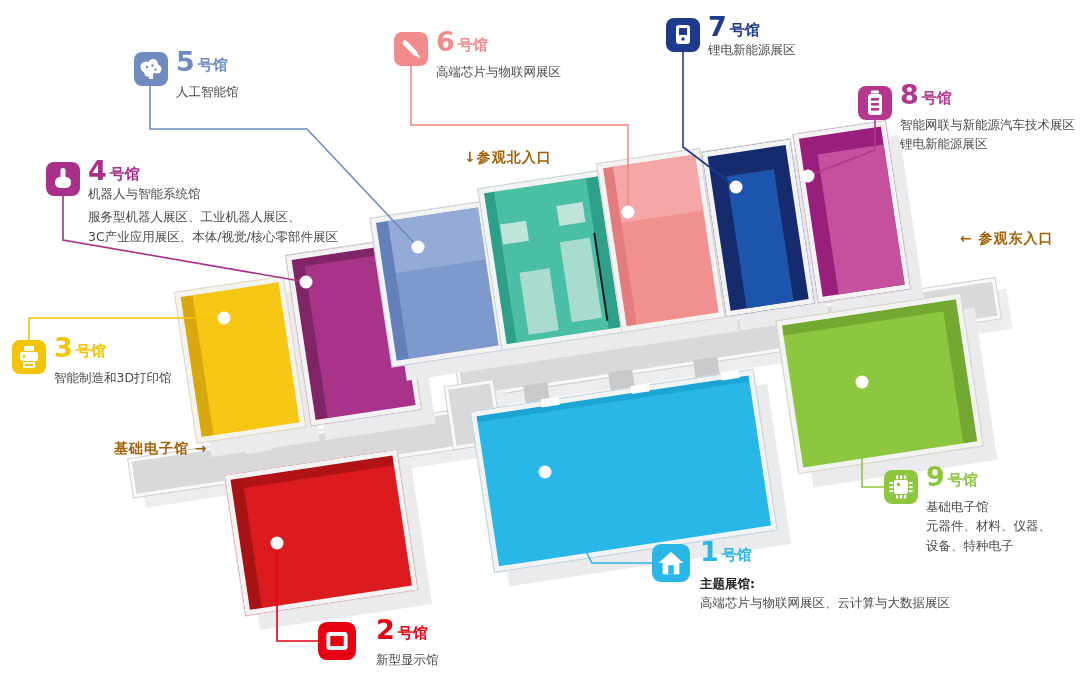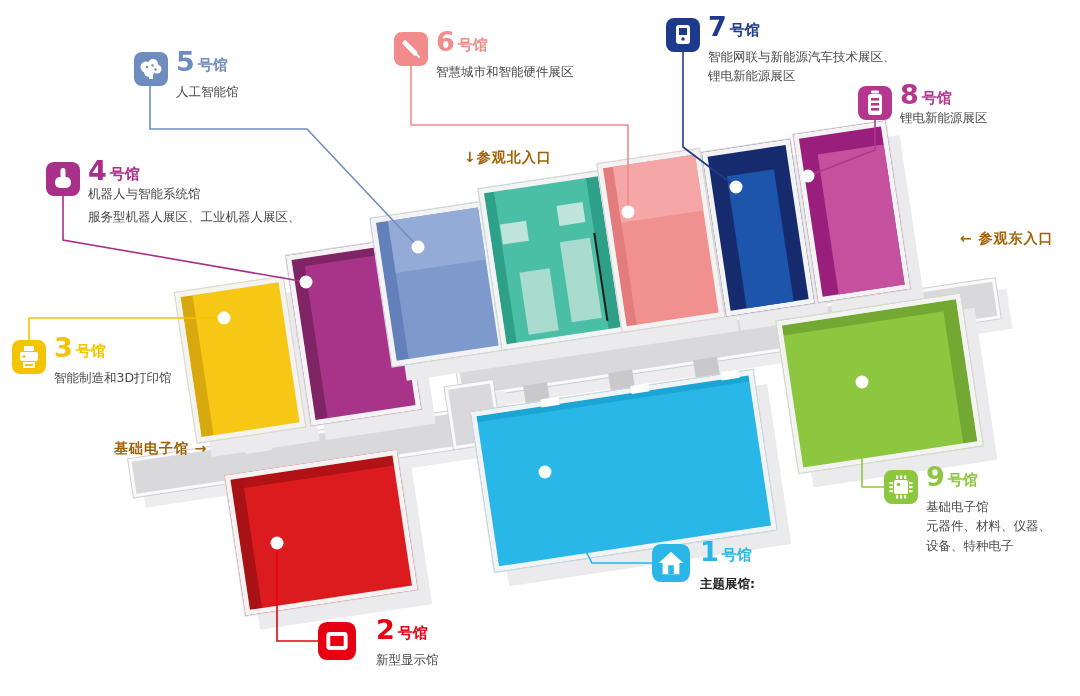--- a/index.html
+++ b/index.html
@@ -116,66 +116,67 @@
 <svg class="hicon" style="left: 394px; top: 32px; --c: #F28B8B;" width="34" height="34" viewBox="0 0 34 34">
   <rect x="0" y="0" width="34" height="34" rx="8" fill="var(--c)"></rect>
   <line x1="11" y1="11" x2="21" y2="21" stroke="#fff" stroke-width="5" stroke-linecap="round"></line>
   <line x1="21.5" y1="21.5" x2="25" y2="25" stroke="#fff" stroke-width="2" stroke-linecap="round"></line>
 </svg>
 <div class="label-block" style="left: 436px; top: 28px; --c: #F28B8B;">
   <div class="htitle">
       <span class="num">6</span>
       <span class="suf">号馆</span>
     </div>
-  <div class="hdesc" style="margin-top:7px;">智慧城市和智能硬件展区</div>
+  <div class="hdesc" style="margin-top:7px;">高端芯片与物联网展区</div>
 </div>
 
 <svg class="hicon" style="left: 666px; top: 18px; --c: #1E3A8C;" width="34" height="34" viewBox="0 0 34 34">
   <rect x="0" y="0" width="34" height="34" rx="8" fill="var(--c)"></rect>
   <rect x="10" y="7" width="14" height="19" rx="3" fill="#fff"></rect>
   <rect x="13" y="10" width="8" height="7" fill="var(--c)"></rect>
   <circle cx="17" cy="21" r="1.7" fill="var(--c)"></circle>
 </svg>
 <div class="label-block" style="left: 708px; top: 13px; --c: #1E3A8C;">
   <div class="htitle">
       <span class="num">7</span>
       <span class="suf">号馆</span>
     </div>
-  <div class="hdesc" style="margin-top:7px;">智能网联与新能源汽车技术展区、</div>
   <div class="hdesc">锂电新能源展区</div>
 </div>
 
 <svg class="hicon" style="left: 858px; top: 86px; --c: #B5368F;" width="34" height="34" viewBox="0 0 34 34">
   <rect x="0" y="0" width="34" height="34" rx="8" fill="var(--c)"></rect>
   <rect x="13" y="4.5" width="8" height="3" rx="1" fill="#fff"></rect>
   <rect x="10" y="8" width="14" height="21" rx="3" fill="#fff"></rect>
   <rect x="13" y="12" width="8" height="2.6" fill="var(--c)"></rect>
   <rect x="13" y="17" width="8" height="2.6" fill="var(--c)"></rect>
   <rect x="13" y="22" width="8" height="2.6" fill="var(--c)"></rect>
 </svg>
 <div class="label-block" style="left: 900px; top: 81px; --c: #B5368F;">
   <div class="htitle">
       <span class="num">8</span>
       <span class="suf">号馆</span>
     </div>
+  <div class="hdesc" style="margin-top:7px;">智能网联与新能源汽车技术展区</div>
   <div class="hdesc">锂电新能源展区</div>
 </div>
 
 <svg class="hicon" style="left: 46px; top: 162px; --c: #A8308A;" width="34" height="34" viewBox="0 0 34 34">
   <rect x="0" y="0" width="34" height="34" rx="8" fill="var(--c)"></rect>
   <rect x="14.5" y="6" width="5" height="14" rx="2.5" fill="#fff"></rect>
   <rect x="9" y="15" width="16" height="11" rx="5" fill="#fff"></rect>
 </svg>
 <div class="label-block" style="left: 88px; top: 157px; --c: #A8308A;">
   <div class="htitle">
       <span class="num">4</span>
       <span class="suf">号馆</span>
     </div>
   <div class="hdesc" style="">机器人与智能系统馆</div>
   <div class="hdesc" style="margin-top:4px;">服务型机器人展区、工业机器人展区、</div>
+  <div class="hdesc">3C产业应用展区、本体/视觉/核心零部件展区</div>
 </div>
 
 <svg class="hicon" style="left: 12px; top: 340px; --c: #F5C400;" width="34" height="34" viewBox="0 0 34 34">
   <rect x="0" y="0" width="34" height="34" rx="8" fill="var(--c)"></rect>
   <rect x="12" y="6" width="10" height="5" fill="#fff"></rect>
   <rect x="8" y="12" width="18" height="9" rx="2" fill="#fff"></rect>
   <circle cx="12" cy="16.5" r="1.5" fill="var(--c)"></circle>
   <rect x="11" y="22" width="12" height="6" fill="#fff"></rect>
   <rect x="13" y="24" width="8" height="2" fill="var(--c)"></rect>
 </svg>
@@ -204,20 +205,21 @@
   <rect x="0" y="0" width="34" height="34" rx="8" fill="var(--c)"></rect>
   <path d="M17 7 L28 17 H24.5 V27 H9.5 V17 H6 Z" fill="#fff"></path>
   <rect x="14.5" y="19" width="5" height="8" fill="var(--c)"></rect>
 </svg>
 <div class="label-block" style="left: 700px; top: 538px; --c: #29B7E8;">
   <div class="htitle">
       <span class="num">1</span>
       <span class="suf">号馆</span>
     </div>
   <div class="hdesc bold" style="margin-top:9px;">主题展馆:</div>
+  <div class="hdesc">高端芯片与物联网展区、云计算与大数据展区</div>
 </div>
 
 <svg class="hicon" style="left: 884px; top: 470px; --c: #8DC63F;" width="34" height="34" viewBox="0 0 34 34">
   <rect x="0" y="0" width="34" height="34" rx="8" fill="var(--c)"></rect>
   <rect x="10" y="10" width="14" height="14" rx="2" fill="#fff"></rect>
   <circle cx="14.5" cy="14.5" r="1.8" fill="var(--c)"></circle>
   <rect x="12" y="5.5" width="2.2" height="3.5" fill="#fff"></rect>
     <rect x="16" y="5.5" width="2.2" height="3.5" fill="#fff"></rect>
     <rect x="20" y="5.5" width="2.2" height="3.5" fill="#fff"></rect>
   <rect x="12" y="25" width="2.2" height="3.5" fill="#fff"></rect>

